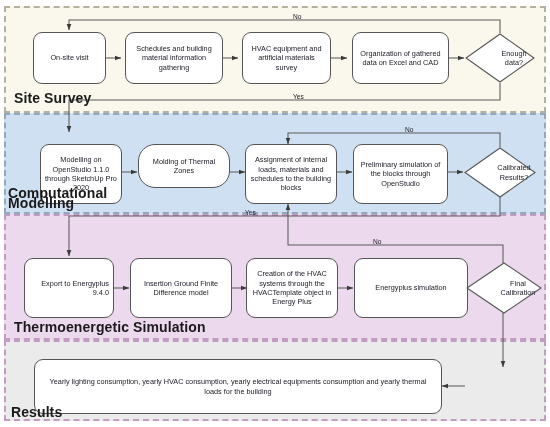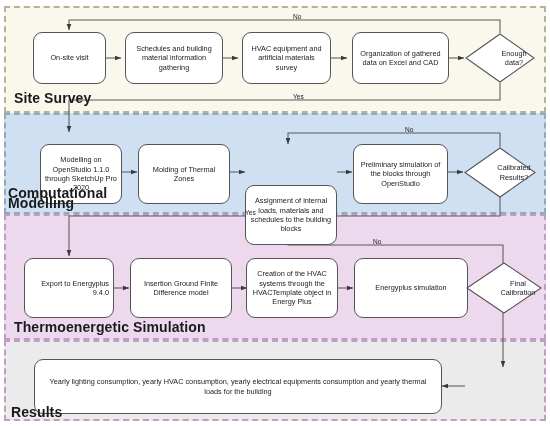--- a/index.html
+++ b/index.html
@@ -88,22 +88,22 @@
     <svg class="dshape" viewBox="0 0 70 50" preserveAspectRatio="none">
       <polygon points="35,1 69,25 35,49 1,25" fill="#ffffff" stroke="#555555" stroke-width="1.1"></polygon>
     </svg>
     <div class="dlabel">Enough data?</div>
   </div>
 
   <div class="edgelbl" style="left:291px;top:13px;">No</div>
   <div class="edgelbl" style="left:291px;top:93px;">Yes</div>
 
   <div class="node" style="left:40px;top:144px;width:82px;height:60px;">Modelling on OpenStudio 1.1.0 through SketchUp Pro 2020</div>
-  <div class="node" style="left:138px;top:144px;width:92px;height:60px;">Molding of Thermal Zones</div>
-  <div class="node" style="left:245px;top:144px;width:92px;height:60px;margin-top:41px;">Assignment of internal loads, materials and schedules to the building blocks</div>
+  <div class="node" style="left:138px;top:144px;width:92px;height:44px;border-radius:17px;">Molding of Thermal Zones</div>
+  <div class="node" style="left:245px;top:144px;width:92px;height:60px;">Assignment of internal loads, materials and schedules to the building blocks</div>
   <div class="node" style="left:353px;top:144px;width:95px;height:60px;">Preliminary simulation of the blocks through OpenStudio</div>
 
   <div class="diamond" style="left:464px;top:147px;width:72px;height:51px;">
     <svg class="dshape" viewBox="0 0 72 51" preserveAspectRatio="none">
       <polygon points="36,1 71,25.5 36,50 1,25.5" fill="#ffffff" stroke="#555555" stroke-width="1.1"></polygon>
     </svg>
     <div class="dlabel">Calibrated Results?</div>
   </div>
 
   <div class="edgelbl" style="left:403px;top:126px;">No</div>

